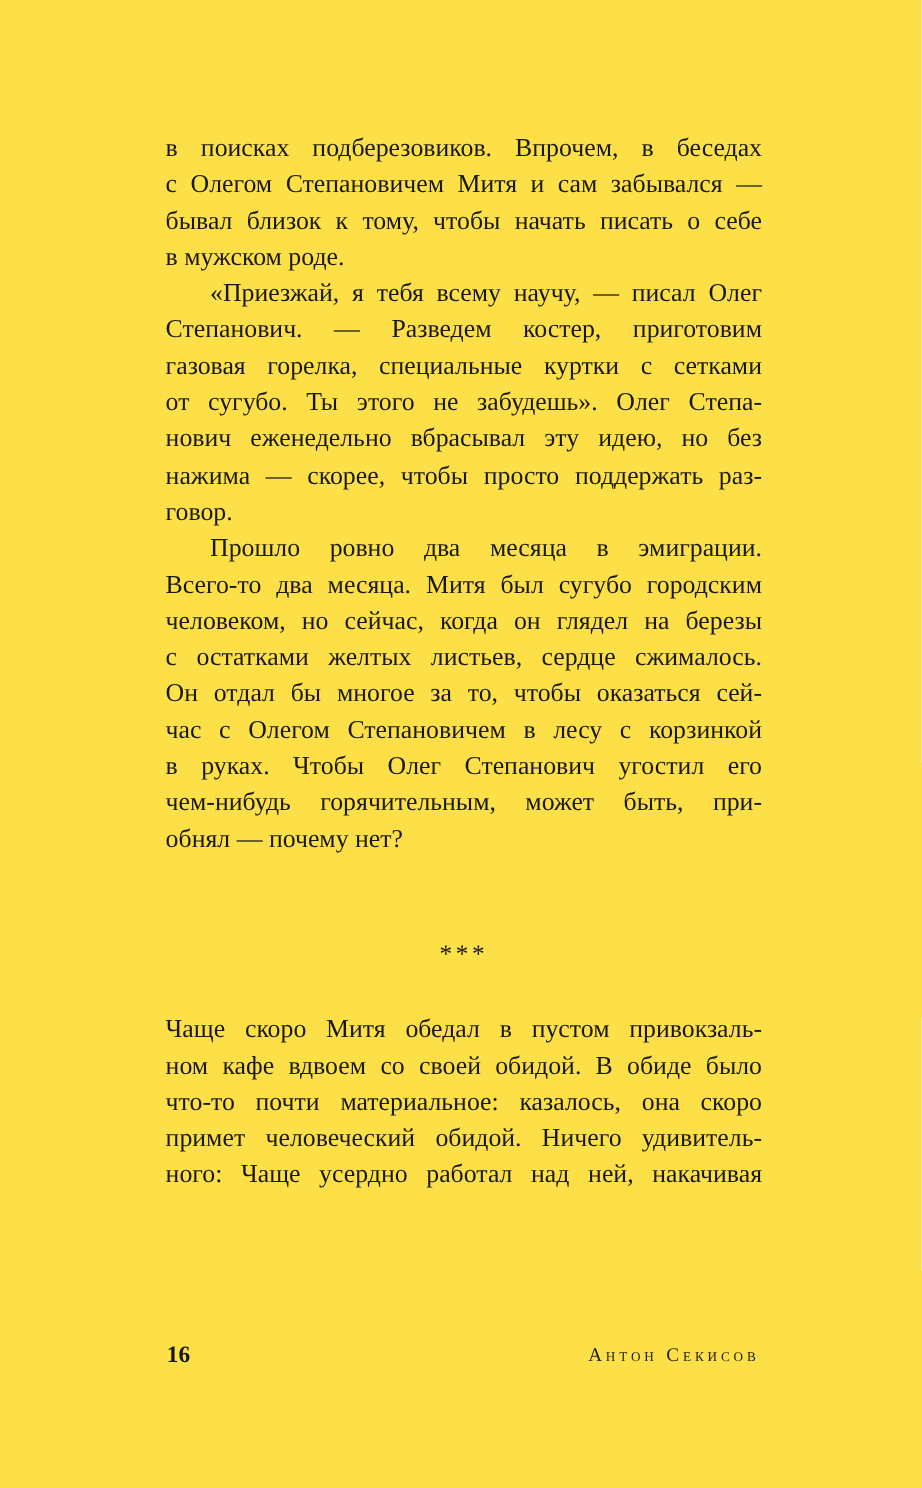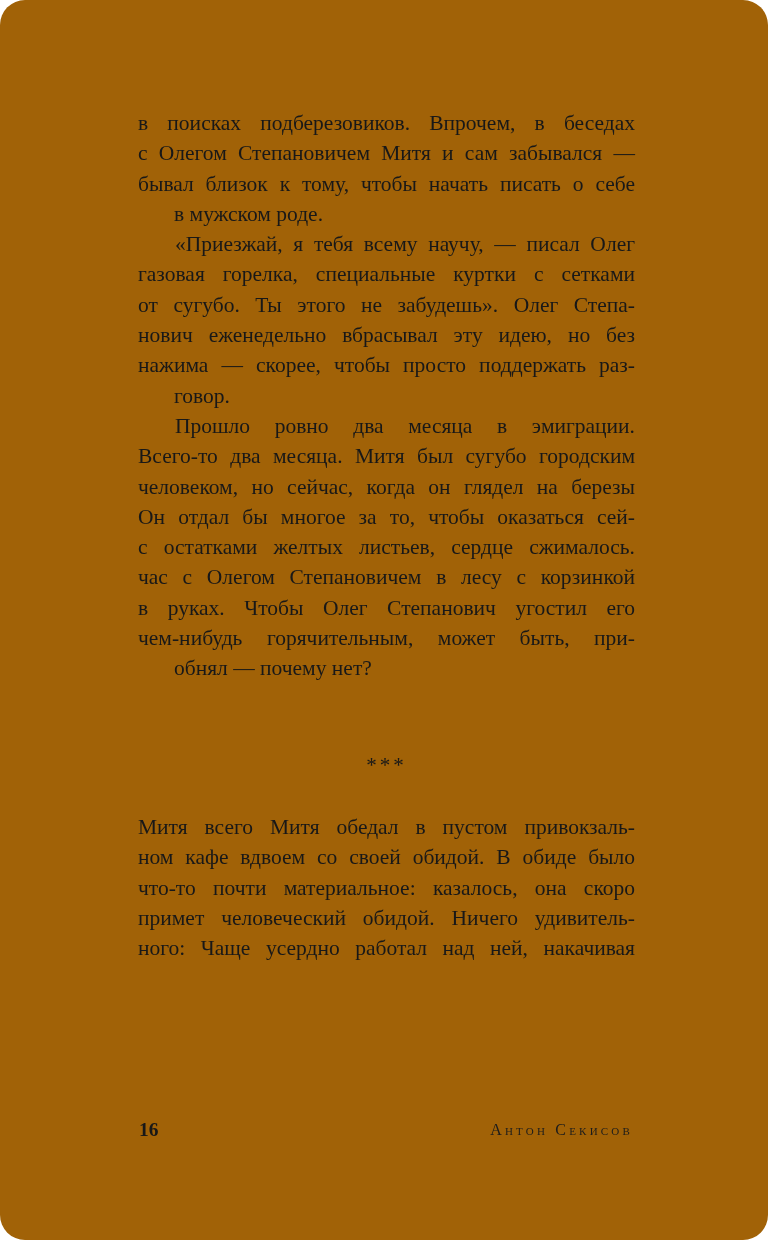--- a/index.html
+++ b/index.html
@@ -11,41 +11,39 @@
     width: 768px;
     height: 1240px;
     position: relative;
     font-family: "Liberation Serif", "DejaVu Serif", serif;
     color: #181818;
     overflow: hidden;
   }
   .page {
     position: absolute;
     inset: 0;
-    background: #a16207;
-    border-radius: 25px;
+    background: #fde047;
   }
   .text-block {
     position: absolute;
     left: 138px;
     top: 108px;
     width: 497px;
     font-size: 21.5px;
     line-height: 30.3px;
   }
   .paragraph { margin: 0; }
   .line {
     text-align: justify;
     text-align-last: justify;
     white-space: normal;
   }
   .line.last {
     text-align: justify;
     text-align-last: left;
-    margin-left: 36px;
   }
   .line.indent { text-indent: 37px; }
   .separator {
     text-align: center;
     text-align-last: center;
     margin-top: 66px;
     margin-bottom: 32px;
     font-size: 21px;
     letter-spacing: 3px;
     line-height: 30.3px;
@@ -77,40 +75,41 @@
 <div class="page">
   <main class="text-block">
       <div class="paragraph">
         <div class="line">в поисках подберезовиков. Впрочем, в беседах</div>
         <div class="line">с Олегом Степановичем Митя и сам забывался —</div>
         <div class="line">бывал близок к тому, чтобы начать писать о себе</div>
         <div class="line last">в мужском роде.</div>
       </div>
       <div class="paragraph">
         <div class="line indent">«Приезжай, я тебя всему научу, — писал Олег</div>
+        <div class="line">Степанович. — Разведем костер, приготовим</div>
         <div class="line">газовая горелка, специальные куртки с сетками</div>
         <div class="line">от сугубо. Ты этого не забудешь». Олег Степа-</div>
         <div class="line">нович еженедельно вбрасывал эту идею, но без</div>
         <div class="line">нажима — скорее, чтобы просто поддержать раз-</div>
         <div class="line last">говор.</div>
       </div>
       <div class="paragraph">
         <div class="line indent">Прошло ровно два месяца в эмиграции.</div>
         <div class="line">Всего-то два месяца. Митя был сугубо городским</div>
         <div class="line">человеком, но сейчас, когда он глядел на березы</div>
+        <div class="line">с остатками желтых листьев, сердце сжималось.</div>
         <div class="line">Он отдал бы многое за то, чтобы оказаться сей-</div>
-        <div class="line">с остатками желтых листьев, сердце сжималось.</div>
         <div class="line">час с Олегом Степановичем в лесу с корзинкой</div>
         <div class="line">в руках. Чтобы Олег Степанович угостил его</div>
         <div class="line">чем-нибудь горячительным, может быть, при-</div>
         <div class="line last">обнял — почему нет?</div>
       </div>
       <div class="separator">***</div>
       <div class="paragraph">
-        <div class="line">Митя всего Митя обедал в пустом привокзаль-</div>
+        <div class="line">Чаще скоро Митя обедал в пустом привокзаль-</div>
         <div class="line">ном кафе вдвоем со своей обидой. В обиде было</div>
         <div class="line">что-то почти материальное: казалось, она скоро</div>
         <div class="line">примет человеческий обидой. Ничего удивитель-</div>
         <div class="line">ного: Чаще усердно работал над ней, накачивая</div>
       </div>
     </main>
   <footer class="footer">
     <span class="page-num">16</span>
     <span class="author">Антон Секисов</span>
   </footer>

